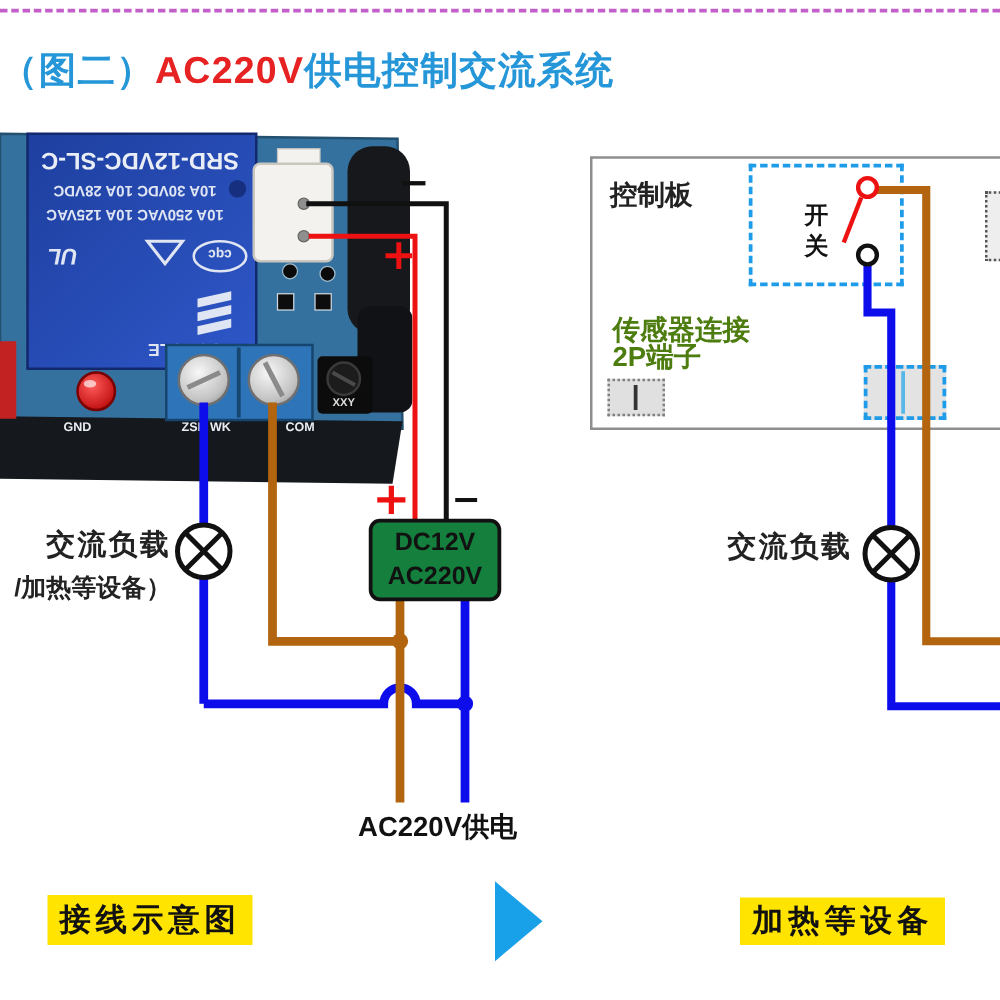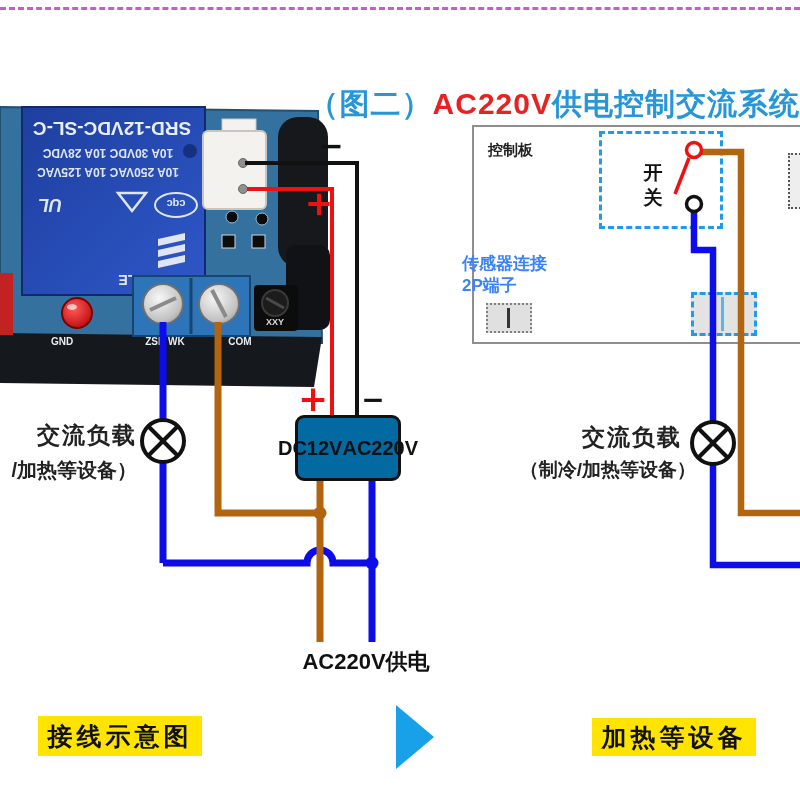--- a/index.html
+++ b/index.html
@@ -5,44 +5,44 @@
   html,body{margin:0;padding:0;}
   body{
     width:800px;height:800px;position:relative;overflow:hidden;
     background:#ffffff;font-family:"Liberation Sans",sans-serif;
   }
   .dashed-top{
     position:absolute;left:0;top:7px;width:800px;height:0;
     border-top:3px dashed #c35fc9;
   }
   .title{
-    position:absolute;left:0;top:36px;width:800px;text-align:right;
-    font-size:30px;font-weight:bold;letter-spacing:1px;color:#2596d8;margin-top:48px;
+    position:absolute;left:0;top:36px;width:800px;text-align:left;
+    font-size:30px;font-weight:bold;letter-spacing:1px;color:#2596d8;
   }
   .title .hl{color:#e62222;}
   
   .panel{
     position:absolute;left:472px;top:125px;width:342px;height:215px;
     border:2px solid #8e8e8e;background:#ffffff;z-index:1;
   }
   .board-label{
-    position:absolute;left:488px;top:141px;font-size:15px;font-weight:600;
+    position:absolute;left:488px;top:141px;font-size:22px;font-weight:600;
     color:#222;z-index:2;
   }
   .switch-dashed-box{
     position:absolute;left:599px;top:131px;width:118px;height:92px;
     border:3px dashed #1e9be9;z-index:2;background:transparent;
   }
   .switch-chars{
     position:absolute;left:642px;top:160px;width:22px;text-align:center;
     font-size:19px;font-weight:600;color:#111;line-height:25px;z-index:2;
   }
   .sensor-label{
-    position:absolute;left:462px;top:253px;font-size:17px;font-weight:600;
-    color:#3b82f6;line-height:22px;z-index:2;
+    position:absolute;left:490px;top:253px;font-size:22px;font-weight:600;
+    color:#4d7c0f;line-height:22px;z-index:2;
   }
   .terminal-2p-left{
     position:absolute;left:486px;top:303px;width:42px;height:26px;
     border:2px dotted #808080;background:#e0e0e0;z-index:2;
   }
   .terminal-2p-left .pin{
     position:absolute;left:19px;top:3px;width:3px;height:20px;background:#333;
   }
   .terminal-2p-right{
     position:absolute;left:691px;top:292px;width:60px;height:38px;
@@ -51,39 +51,39 @@
   .terminal-2p-right .pin{
     position:absolute;left:27px;top:2px;width:3px;height:34px;background:#58b6e8;
   }
   .edge-dotted-box{
     position:absolute;left:788px;top:153px;width:28px;height:52px;
     border:2px dotted #555;background:#eee;z-index:2;
   }
   
   .dc-box{
     position:absolute;left:295px;top:415px;width:100px;height:60px;
-    border:3.5px solid #111;border-radius:9px;background:#0369a1;z-index:5;
-    display:flex;justify-content:center;align-items:center;
+    border:3.5px solid #111;border-radius:9px;background:#15803d;z-index:5;
+    display:flex;flex-direction:column;justify-content:center;align-items:center;
     font-size:20px;font-weight:600;color:#111;line-height:27px;
   }
   
   .load-label-left{
     position:absolute;left:-63px;top:420px;width:200px;text-align:right;
     color:#222;z-index:2;
   }
   .load-label-left .l1{font-size:23px;font-weight:600;letter-spacing:2px;}
   .load-label-left .l2{font-size:20px;font-weight:600;margin-top:6px;}
   .load-label-right{
     position:absolute;left:508px;top:422px;width:188px;text-align:right;
     color:#222;z-index:2;
   }
   .load-label-right .l1{font-size:23px;font-weight:600;letter-spacing:2px;padding-right:14px;}
   .load-label-right .l2{font-size:19px;font-weight:600;margin-top:4px;}
   .supply-label{
-    position:absolute;left:276px;top:647px;width:180px;text-align:center;
+    position:absolute;left:260px;top:647px;width:180px;text-align:center;
     font-size:22px;font-weight:600;color:#111;z-index:2;
   }
   
   .caption-left,.caption-right{
     position:absolute;top:716px;height:40px;width:164px;background:#ffe400;
     color:#111;font-size:25px;font-weight:bold;letter-spacing:4px;
     text-align:center;line-height:40px;z-index:2;
   }
   .caption-left{left:38px;}
   .caption-right{left:592px;top:718px;height:38px;line-height:38px;}
@@ -205,21 +205,20 @@
   <div>DC12V</div>
   <div>AC220V</div>
 </div>
 
 <div class="load-label-left">
   <div class="l1">交流负载</div>
   <div class="l2">/加热等设备）</div>
 </div>
 <div class="load-label-right">
   <div class="l1">交流负载</div>
-  <div class="l2">（制冷/加热等设备）</div>
 </div>
 <div class="supply-label">AC220V供电</div>
 
 <svg id="wire-svg" width="800" height="800" viewBox="0 0 800 800">
 
   <path d="M163,322 V563 M163,563 H307 A13 13 0 0 1 333,563 H372 M372,472 V642" stroke="#0d0deb" stroke-width="7" fill="none"></path>
   <path d="M218,322 V513 H317 M320,472 V642" stroke="#b2640f" stroke-width="7" fill="none"></path>
   <circle cx="320" cy="513" r="6.5" fill="#b2640f"></circle>
   <circle cx="372" cy="563" r="6.5" fill="#0d0deb"></circle>
   <path d="M245,163 H357 V420" stroke="#111111" stroke-width="4" fill="none"></path>

